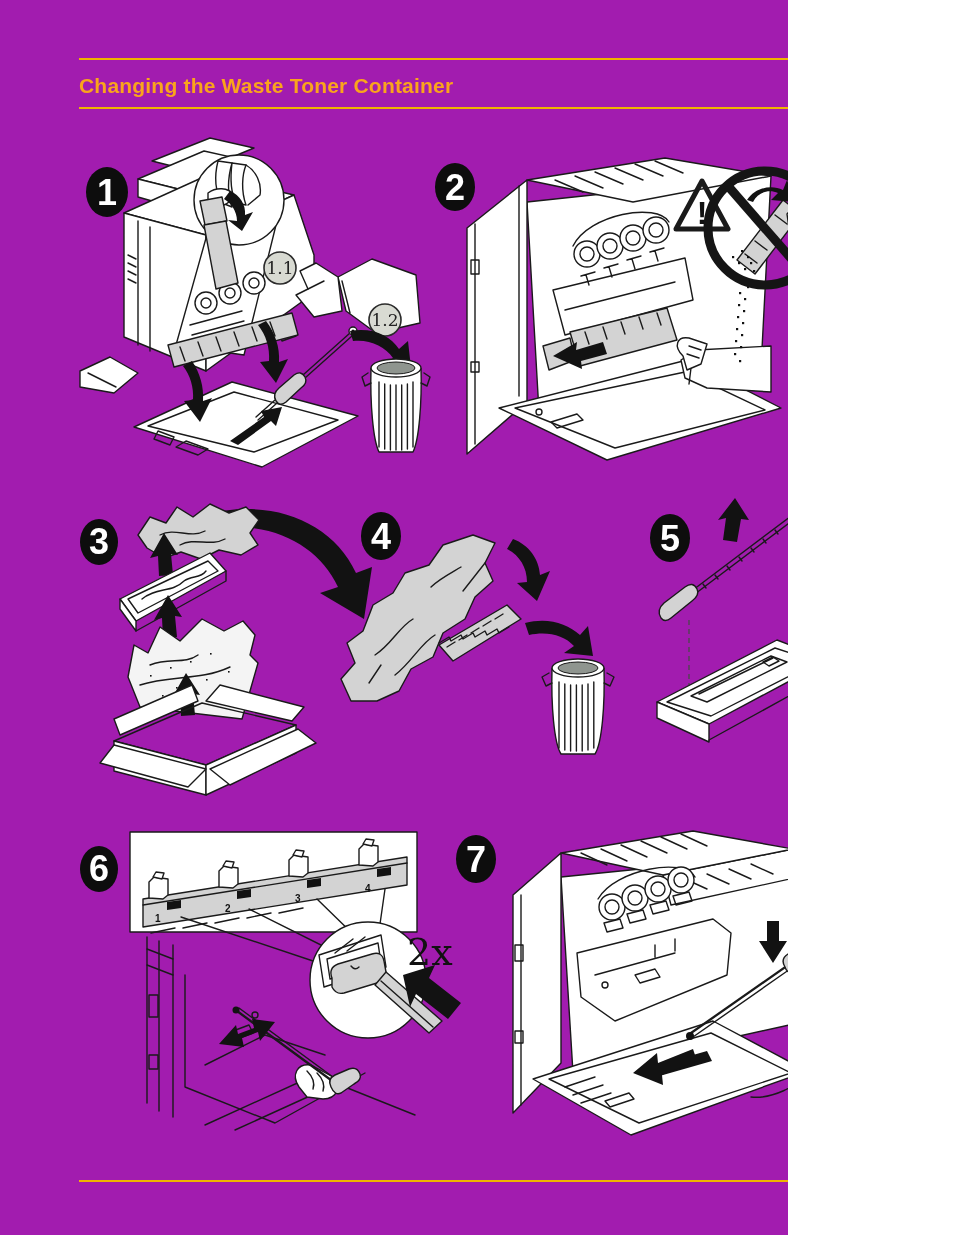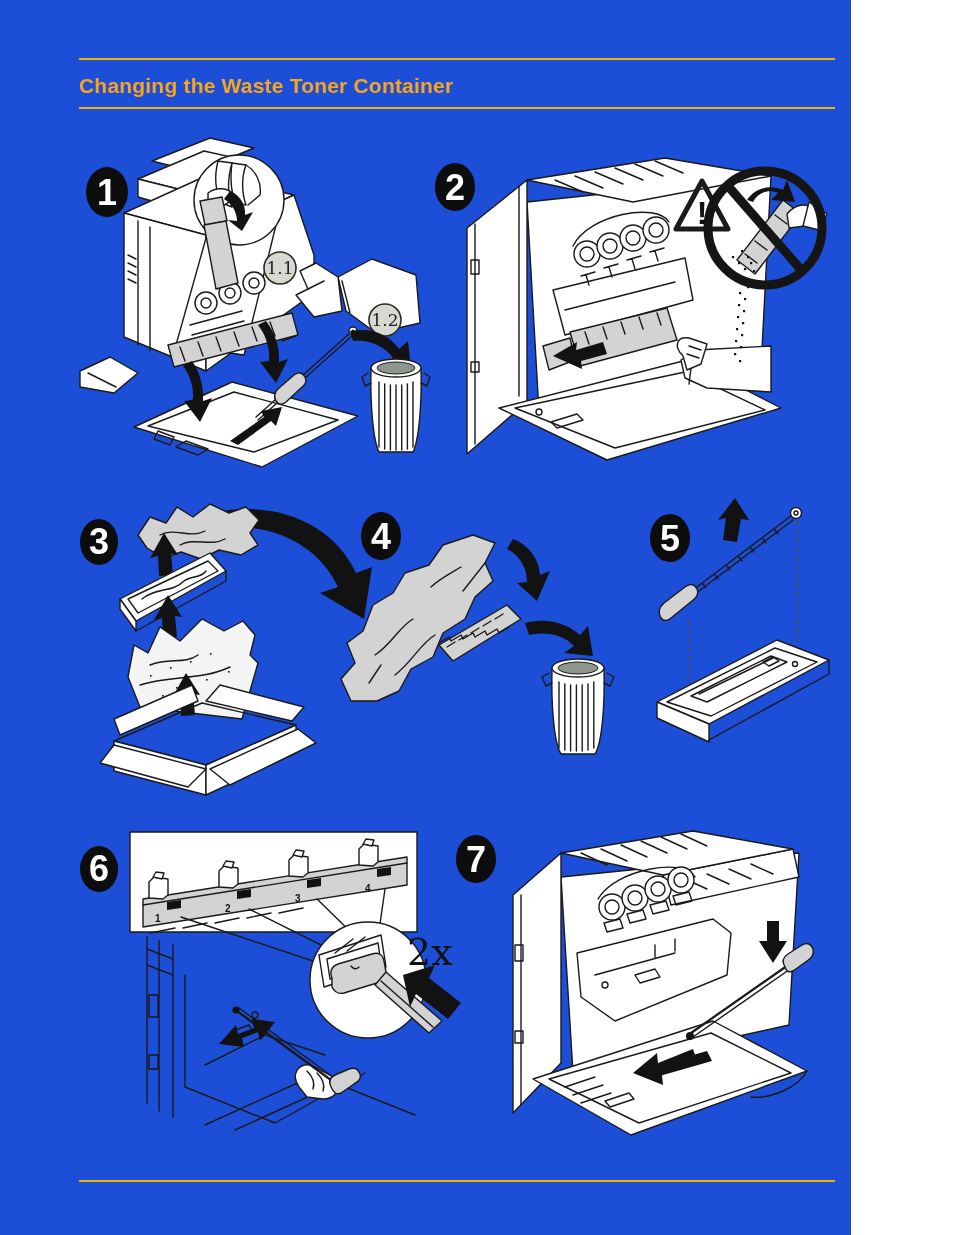--- a/index.html
+++ b/index.html
@@ -1,17 +1,17 @@
 <!DOCTYPE html>
 <html><head>
 <meta charset="utf-8">
 <style>
   html,body{margin:0;padding:0;background:#ffffff;}
   body{width:954px;height:1235px;font-family:"Liberation Sans",sans-serif;}
-  .page{position:relative;width:851px;height:1235px;background:#1d4ed8;overflow:hidden;}
+  .page{position:relative;width:788px;height:1235px;background:#a21caf;overflow:hidden;}
   .rule{position:absolute;left:79px;width:756px;height:2px;background:#F0B400;}
   .rule-top{top:58px}
   .rule-title{top:107px}
   .rule-bottom{top:1180px}
   .title{position:absolute;left:79px;top:74px;margin:0;font-size:21px;font-weight:bold;color:#FAA41C;letter-spacing:.2px;}
   svg{position:absolute;overflow:visible;}
   
   .k{fill:none;stroke:#1a1a1a;stroke-width:1.4;stroke-linejoin:round;stroke-linecap:round;}
   .k2{fill:none;stroke:#1a1a1a;stroke-width:2.3;stroke-linejoin:round;stroke-linecap:round;}
   .kf{fill:#121212;stroke:none;}

